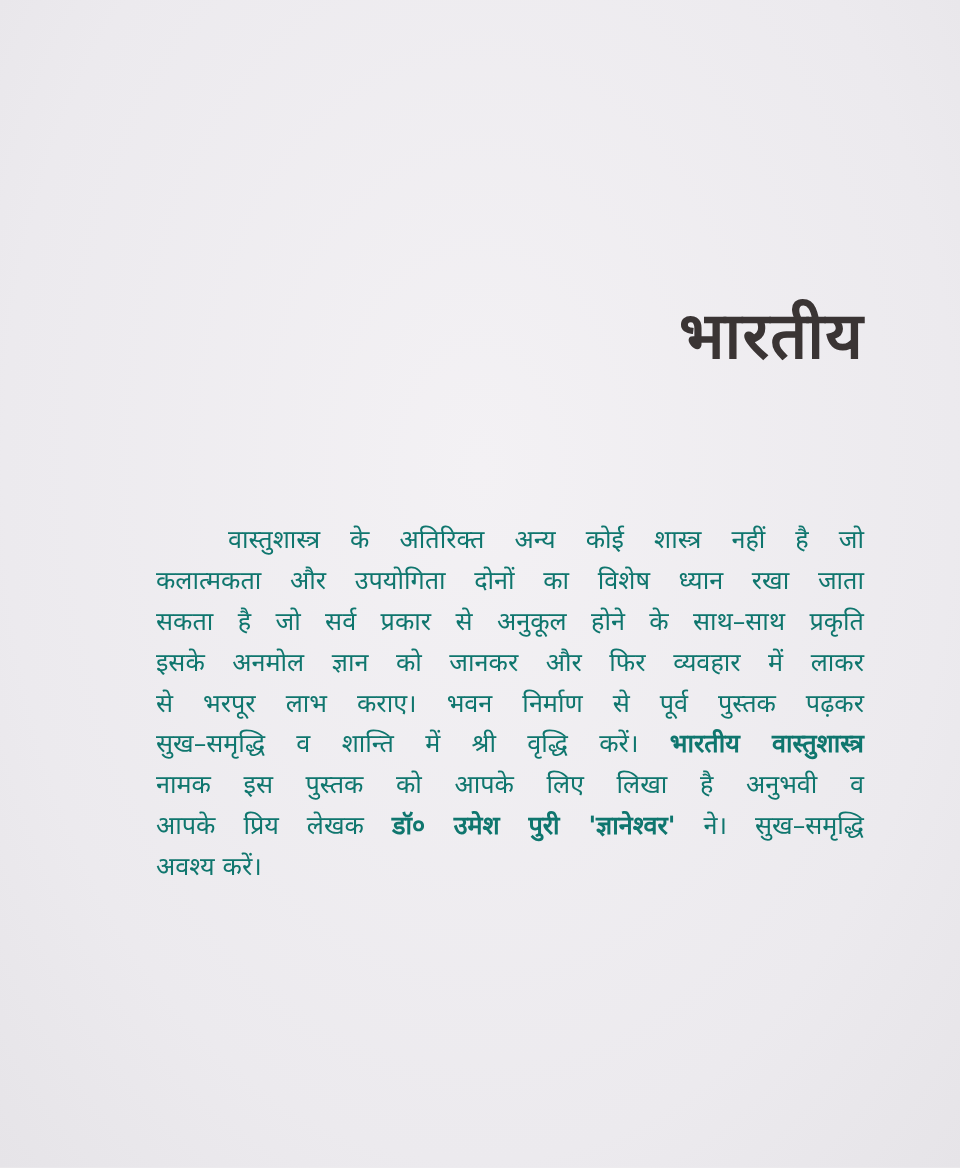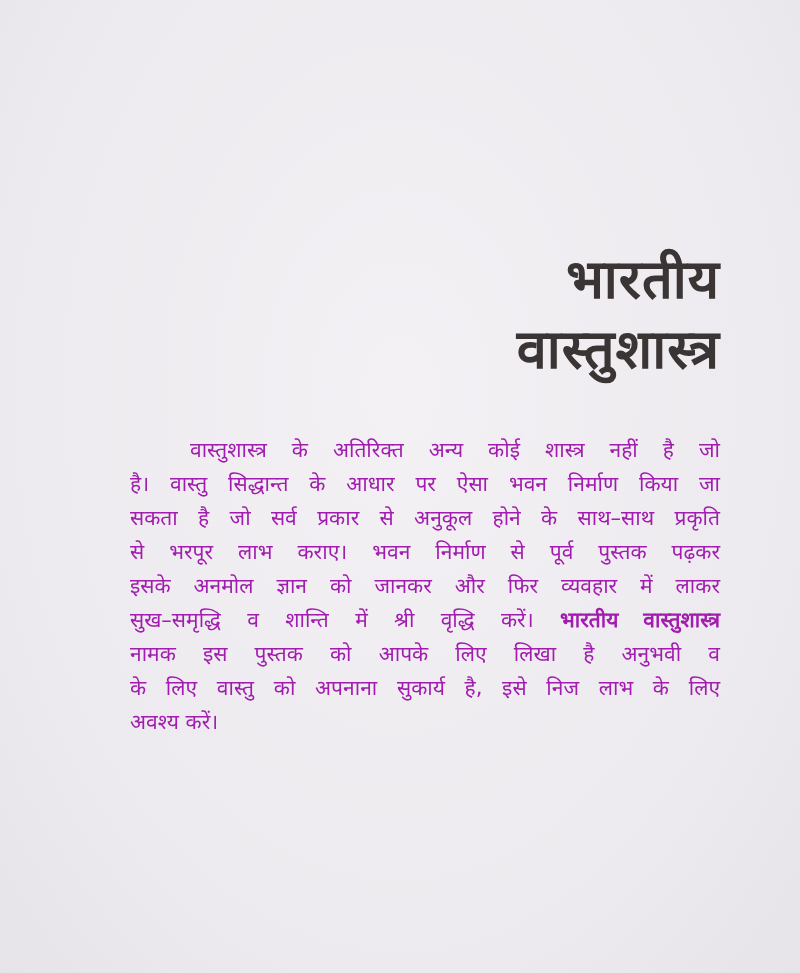--- a/index.html
+++ b/index.html
@@ -37,55 +37,53 @@
       white-space: nowrap;
     }
     .body-text {
       position: absolute;
       left: 130px;
       top: 433px;
       width: 590px;
       font-family: "DejaVu Sans", sans-serif;
       font-size: 21px;
       line-height: 34px;
-      color: #a21caf;
+      color: #0f766e;
     }
     .body-line {
       display: block;
       white-space: nowrap;
       text-align: justify;
       text-align-last: justify;
       height: 34px;
     }
     .body-line.first {
       padding-left: 60px;
     }
     .body-line.last {
       text-align-last: left;
     }
     .bold {
       font-weight: bold;
-      font-family: Liberation Serif, serif;
     }
   </style>
 </head>
 <body>
 
 <div class="page">
 
   <div class="title-block">
     <div class="title-line">भारतीय</div>
-    <div class="title-line">वास्तुशास्त्र</div>
   </div>
 
   <div class="body-text">
     <span class="body-line first">वास्तुशास्त्र के अतिरिक्त अन्य कोई शास्त्र नहीं है जो</span>
-    <span class="body-line">है। वास्तु सिद्धान्त के आधार पर ऐसा भवन निर्माण किया जा</span>
+    <span class="body-line">कलात्मकता और उपयोगिता दोनों का विशेष ध्यान रखा जाता</span>
     <span class="body-line">सकता है जो सर्व प्रकार से अनुकूल होने के साथ–साथ प्रकृति</span>
+    <span class="body-line">इसके अनमोल ज्ञान को जानकर और फिर व्यवहार में लाकर</span>
     <span class="body-line">से भरपूर लाभ कराए। भवन निर्माण से पूर्व पुस्तक पढ़कर</span>
-    <span class="body-line">इसके अनमोल ज्ञान को जानकर और फिर व्यवहार में लाकर</span>
     <span class="body-line"><span>सुख–समृद्धि व शान्ति में श्री वृद्धि करें। </span><span class="bold">भारतीय वास्तुशास्त्र</span></span>
     <span class="body-line">नामक इस पुस्तक को आपके लिए लिखा है अनुभवी व</span>
-    <span class="body-line">के लिए वास्तु को अपनाना सुकार्य है, इसे निज लाभ के लिए</span>
+    <span class="body-line"><span>आपके प्रिय लेखक </span><span class="bold">डॉ० उमेश पुरी 'ज्ञानेश्वर'</span><span> ने। सुख–समृद्धि</span></span>
     <span class="body-line last">अवश्य करें।</span>
   </div>
 
 </div>
 
 </body></html>

